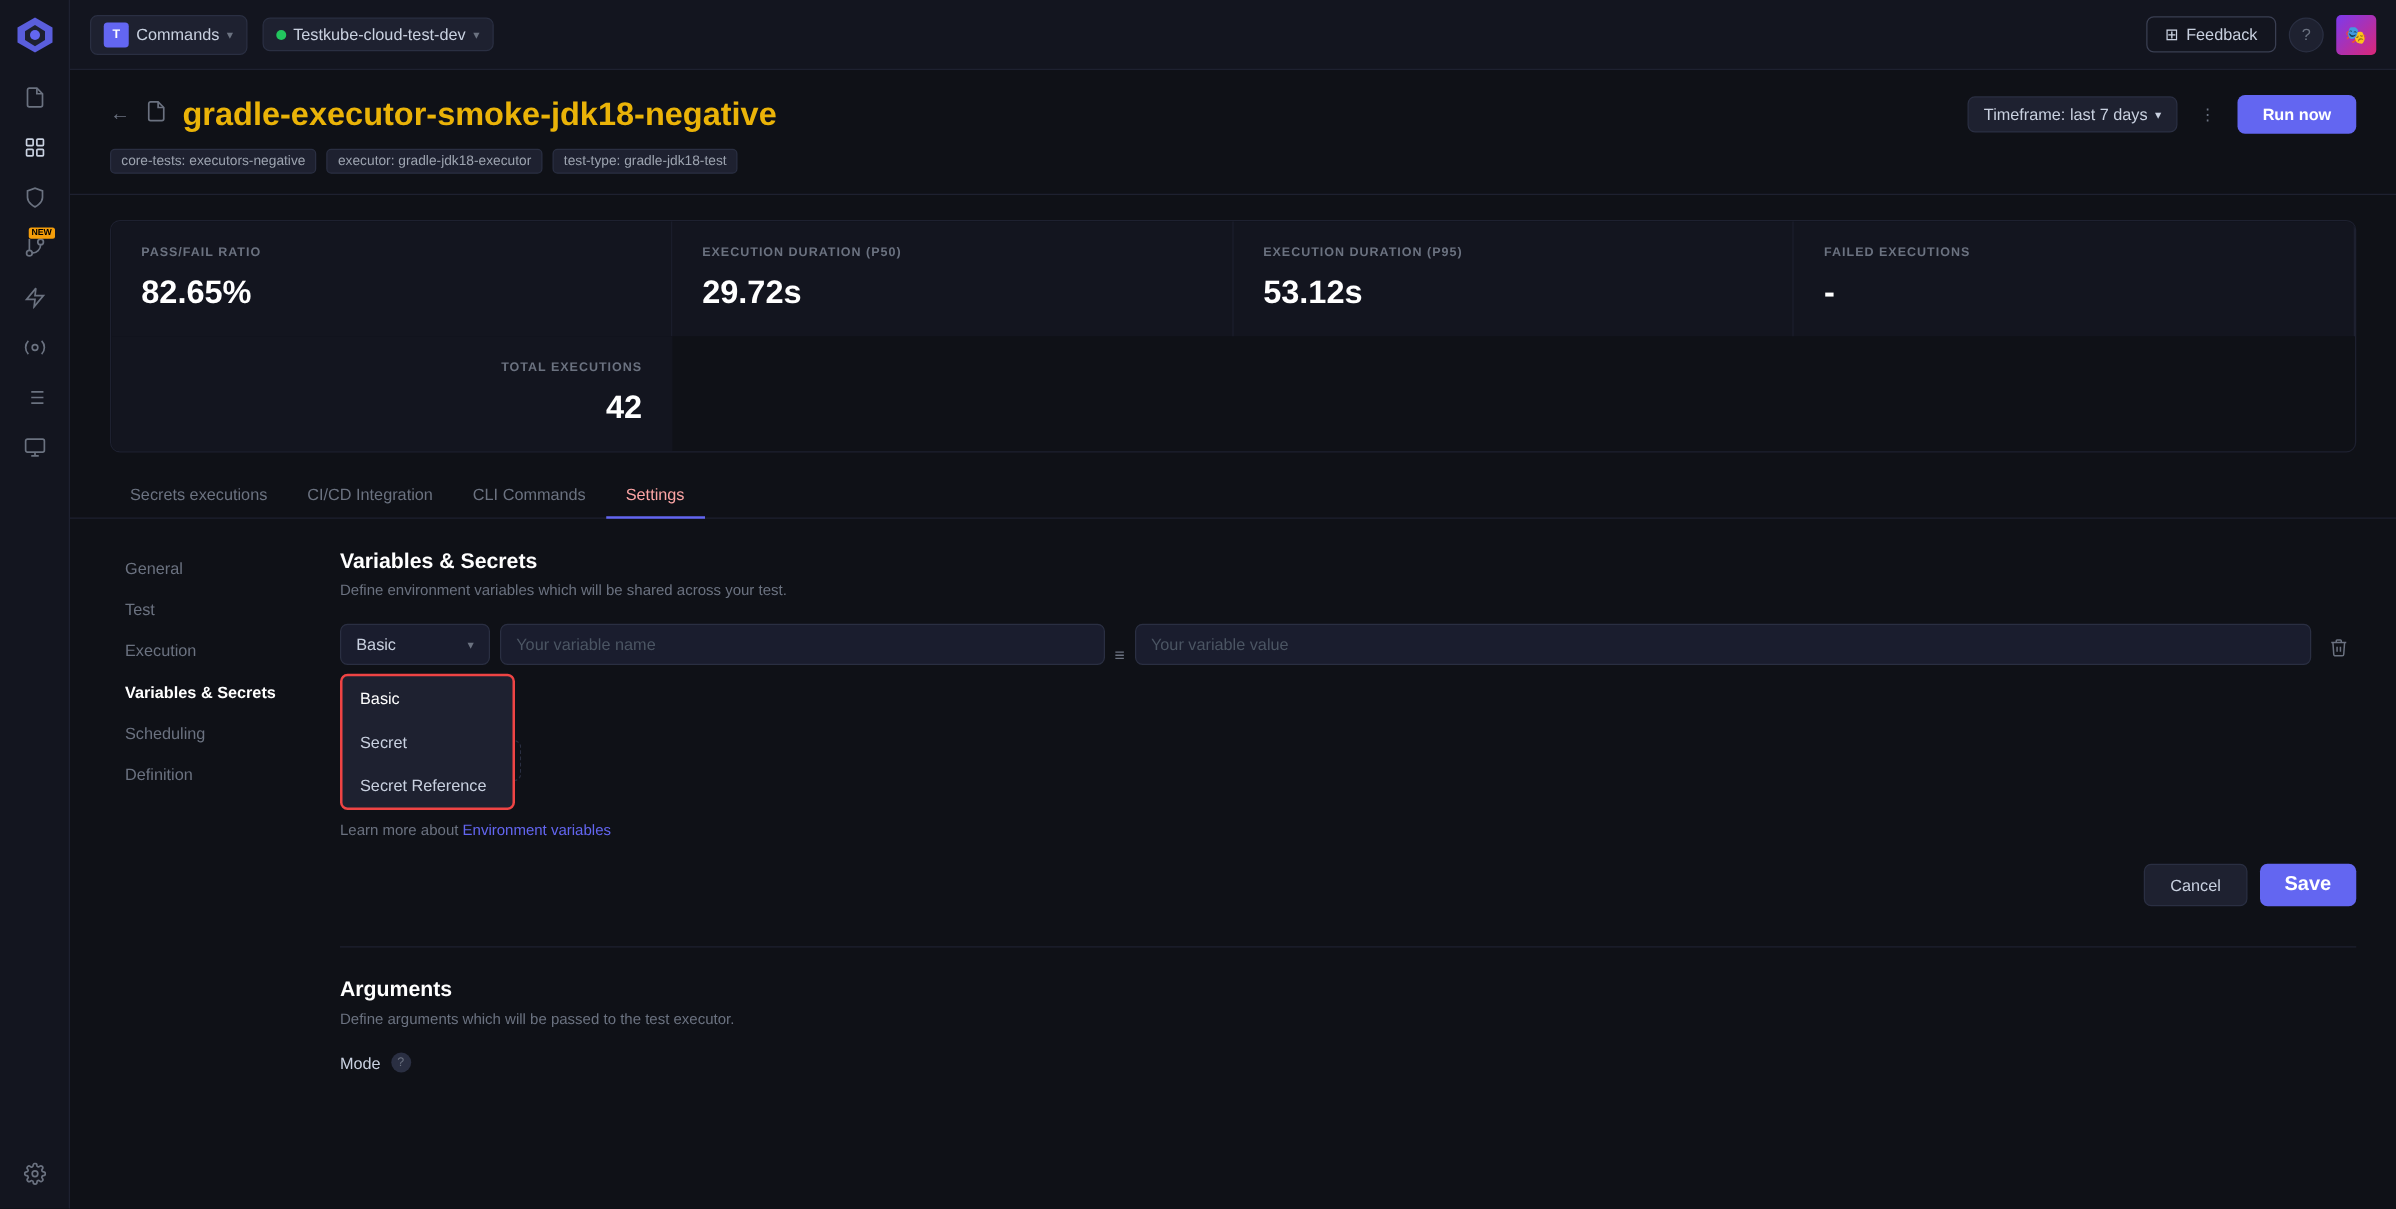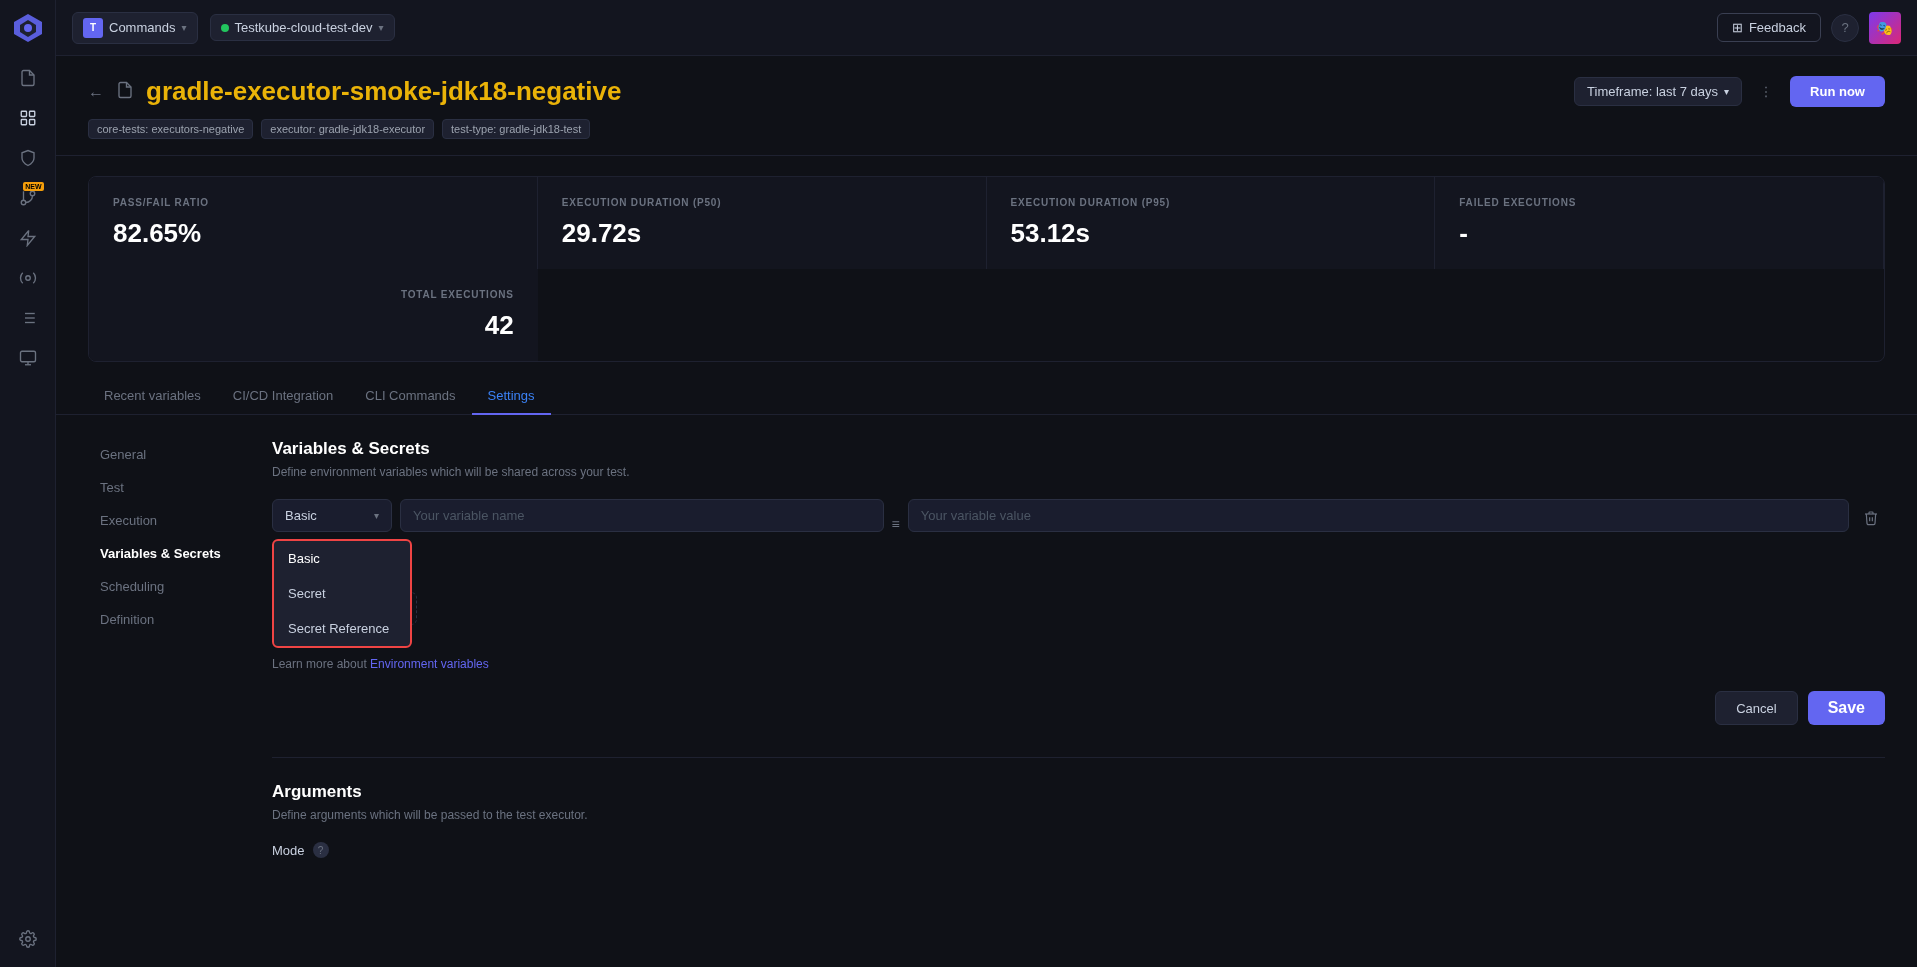--- a/index.html
+++ b/index.html
@@ -285,21 +285,21 @@
     }
     .tab {
       padding: 10px 16px;
       cursor: pointer;
       color: #6b7280;
       font-size: 13px;
       border-bottom: 2px solid transparent;
       margin-bottom: -1px;
     }
     .tab.active {
-      color: #3b82f6;
+      color: #fca5a5;
       border-bottom: 2px solid #6366f1;
     }
 
     
     .settings-layout {
       display: flex;
       padding: 0 32px;
       gap: 0;
       margin-top: 24px;
     }
@@ -614,21 +614,21 @@
         <div class="metric-value">-</div>
       </div>
       <div class="metric-card">
         <div class="metric-label">TOTAL EXECUTIONS</div>
         <div class="metric-value">42</div>
       </div>
     </div>
 
     <div class="tab-bar">
       <div class="tab">
-        <span>Recent variables</span>
+        <span>Secrets executions</span>
       </div>
       <div class="tab">
         <span>CI/CD Integration</span>
       </div>
       <div class="tab">
         <span>CLI Commands</span>
       </div>
       <div class="tab active">
         <span>Settings</span>
       </div>

